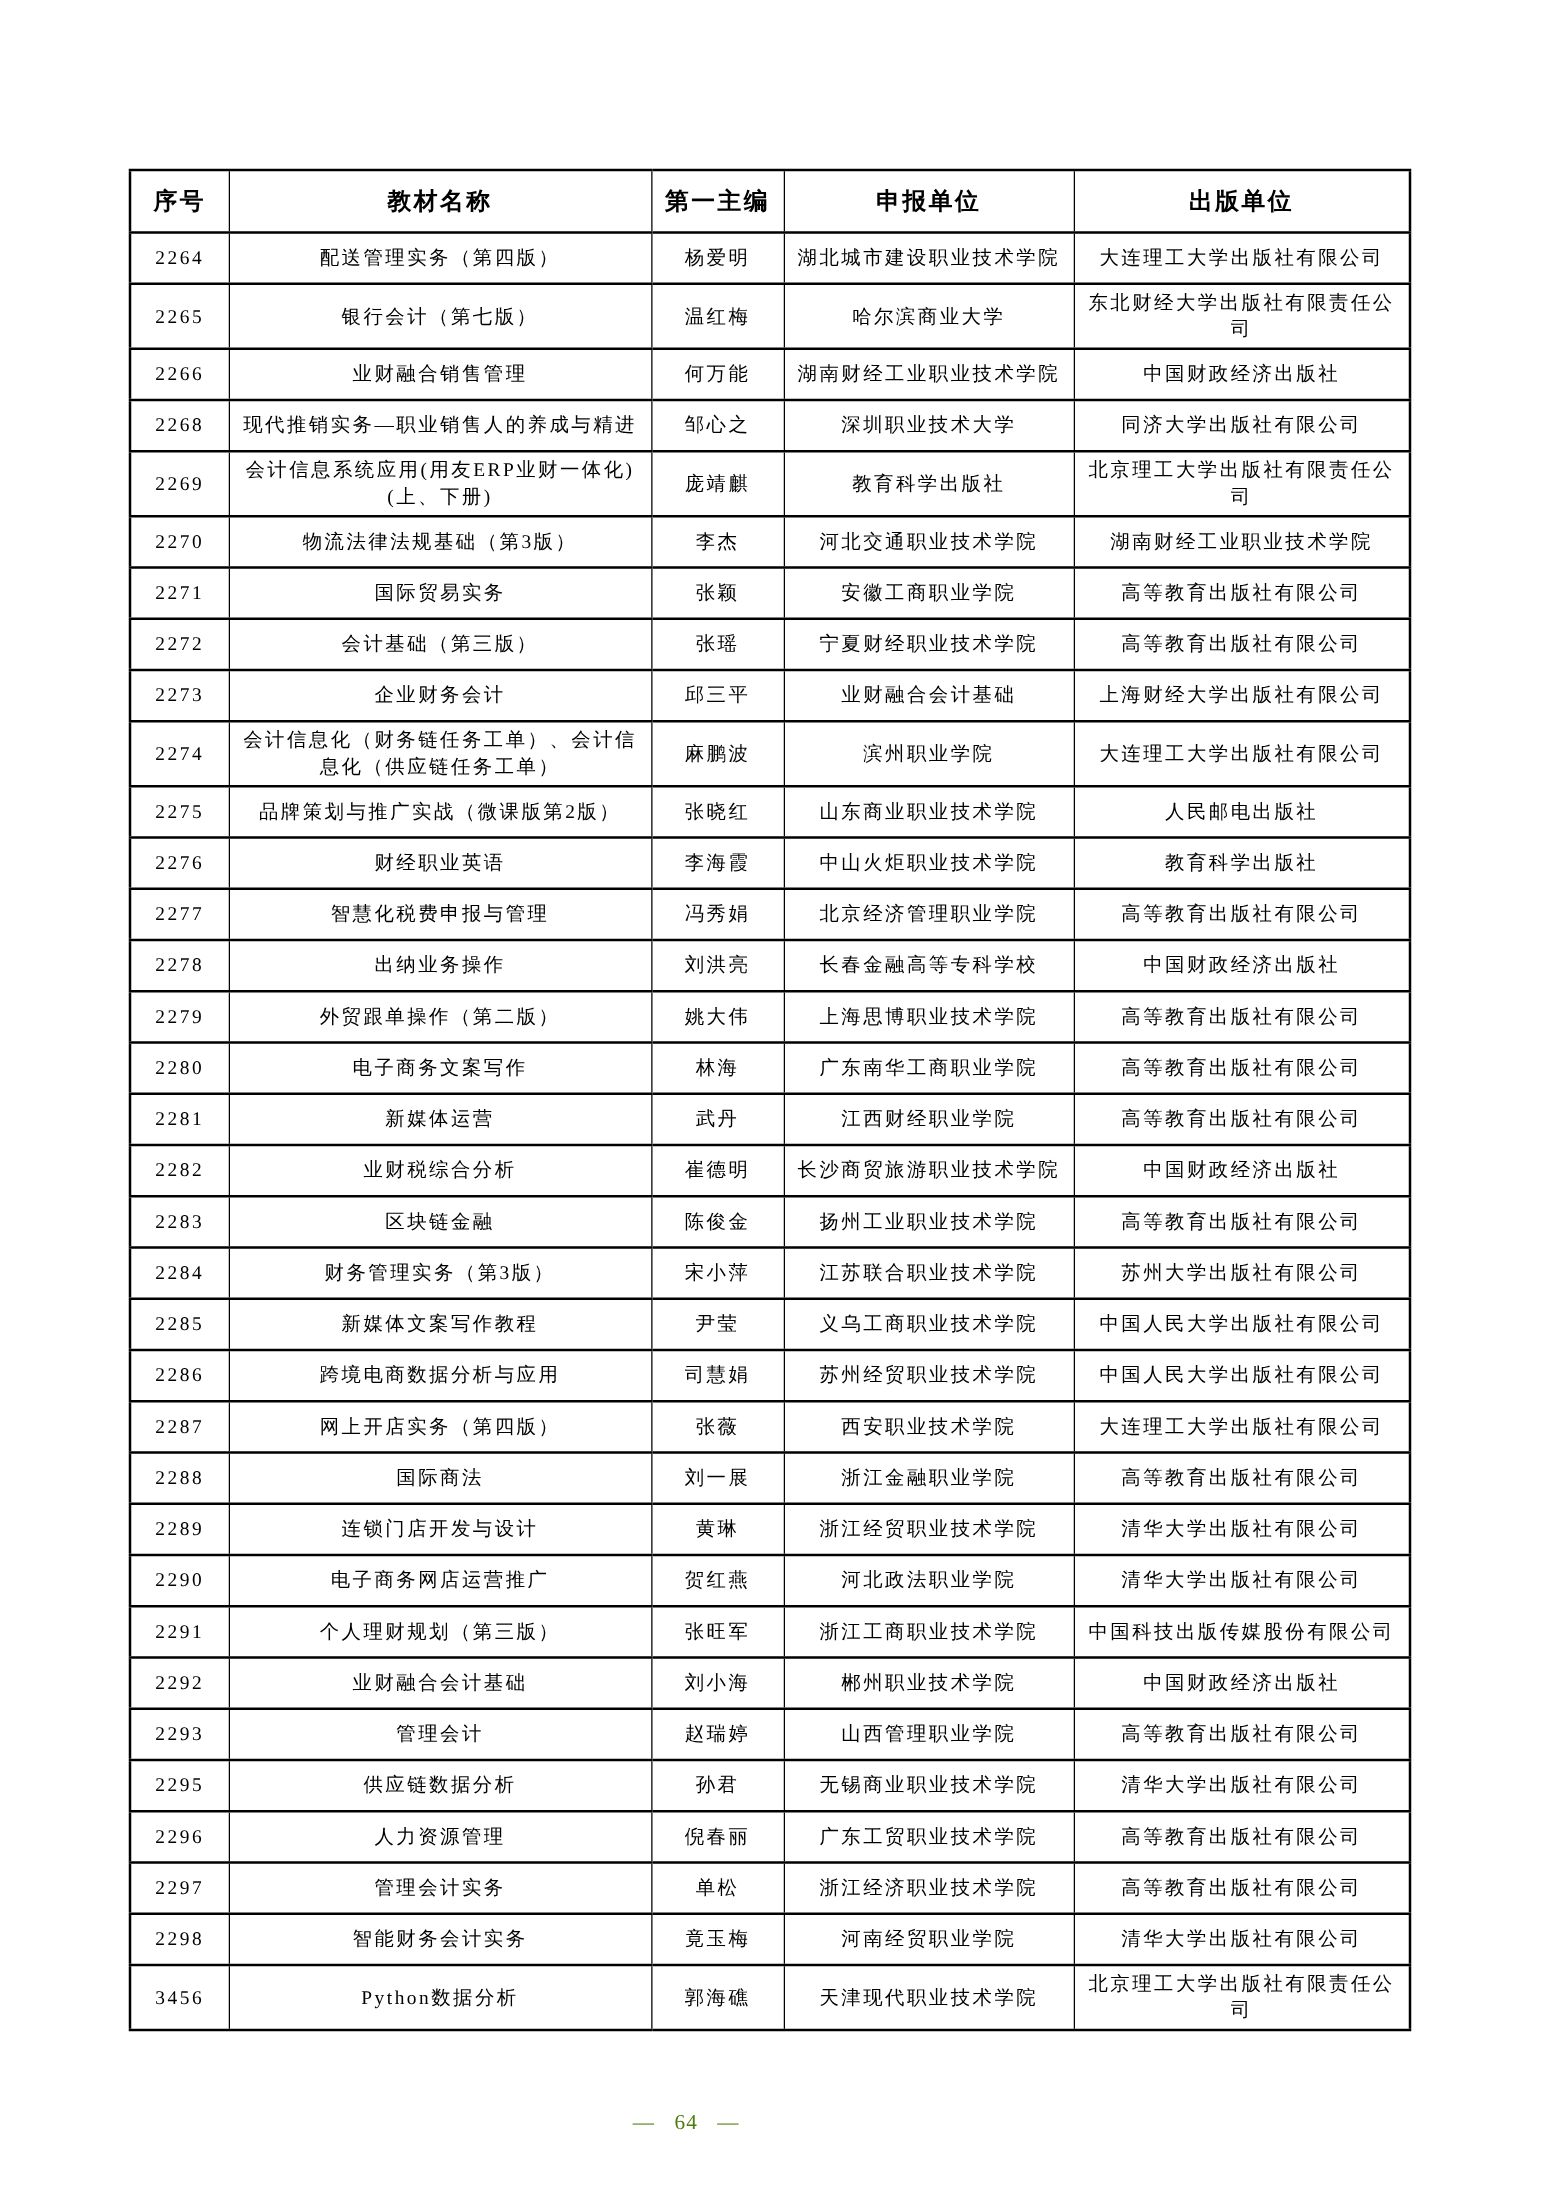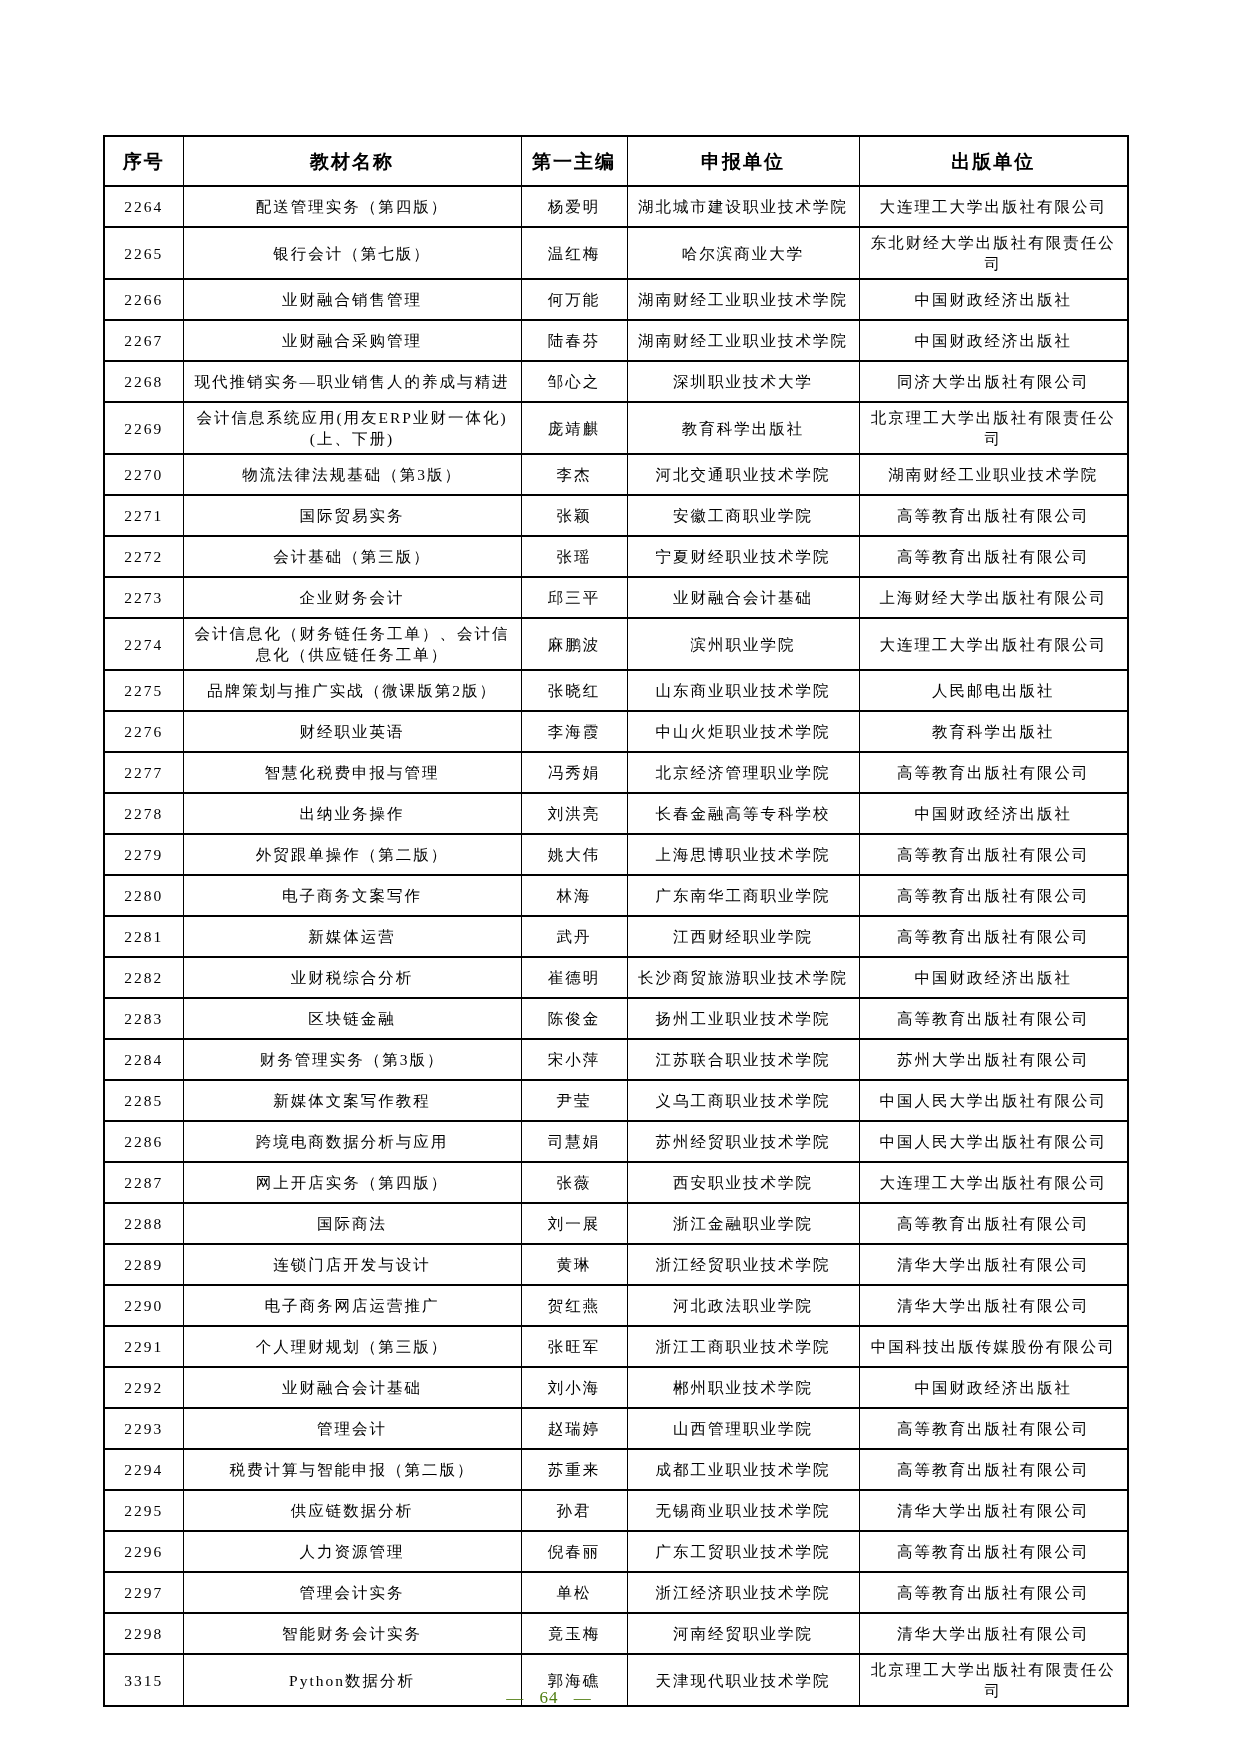--- a/index.html
+++ b/index.html
@@ -103,27 +103,20 @@
           <td>东北财经大学出版社有限责任公司</td>
         </tr>
         <tr>
           <td>2266</td>
           <td>业财融合销售管理</td>
           <td>何万能</td>
           <td>湖南财经工业职业技术学院</td>
           <td>中国财政经济出版社</td>
         </tr>
         <tr>
-          <td>2267</td>
-          <td>业财融合采购管理</td>
-          <td>陆春芬</td>
-          <td>湖南财经工业职业技术学院</td>
-          <td>中国财政经济出版社</td>
-        </tr>
-        <tr>
           <td>2268</td>
           <td>现代推销实务—职业销售人的养成与精进</td>
           <td>邹心之</td>
           <td>深圳职业技术大学</td>
           <td>同济大学出版社有限公司</td>
         </tr>
         <tr>
           <td>2269</td>
           <td>会计信息系统应用(用友ERP业财一体化)(上、下册)</td>
           <td>庞靖麒</td>
@@ -292,27 +285,20 @@
           <td>中国财政经济出版社</td>
         </tr>
         <tr>
           <td>2293</td>
           <td>管理会计</td>
           <td>赵瑞婷</td>
           <td>山西管理职业学院</td>
           <td>高等教育出版社有限公司</td>
         </tr>
         <tr>
-          <td>2294</td>
-          <td>税费计算与智能申报（第二版）</td>
-          <td>苏重来</td>
-          <td>成都工业职业技术学院</td>
-          <td>高等教育出版社有限公司</td>
-        </tr>
-        <tr>
           <td>2295</td>
           <td>供应链数据分析</td>
           <td>孙君</td>
           <td>无锡商业职业技术学院</td>
           <td>清华大学出版社有限公司</td>
         </tr>
         <tr>
           <td>2296</td>
           <td>人力资源管理</td>
           <td>倪春丽</td>
@@ -327,21 +313,21 @@
           <td>高等教育出版社有限公司</td>
         </tr>
         <tr>
           <td>2298</td>
           <td>智能财务会计实务</td>
           <td>竟玉梅</td>
           <td>河南经贸职业学院</td>
           <td>清华大学出版社有限公司</td>
         </tr>
         <tr>
-          <td>3315</td>
+          <td>3456</td>
           <td>Python数据分析</td>
           <td>郭海礁</td>
           <td>天津现代职业技术学院</td>
           <td>北京理工大学出版社有限责任公司</td>
         </tr>
       </tbody>
   </table>
 
   <div class="footer">— 64 —</div>
 

